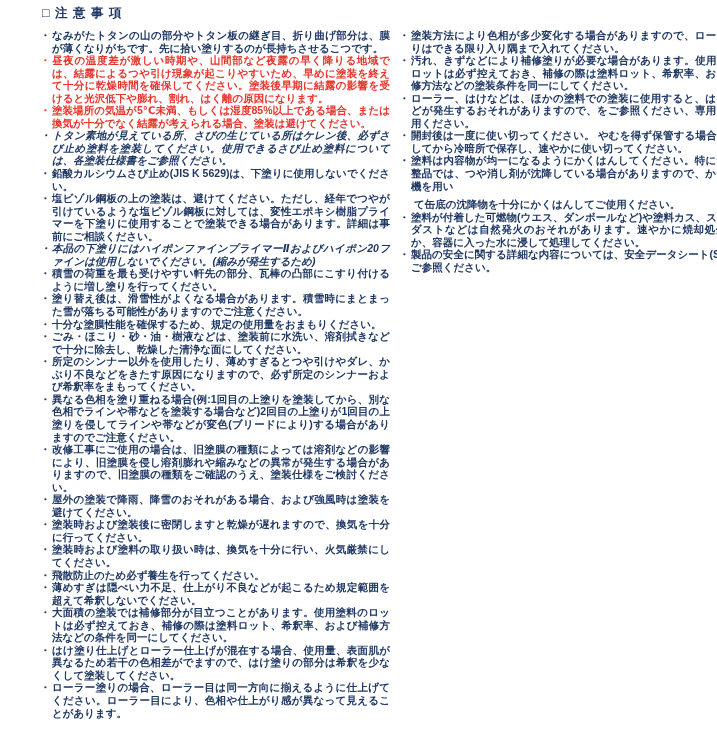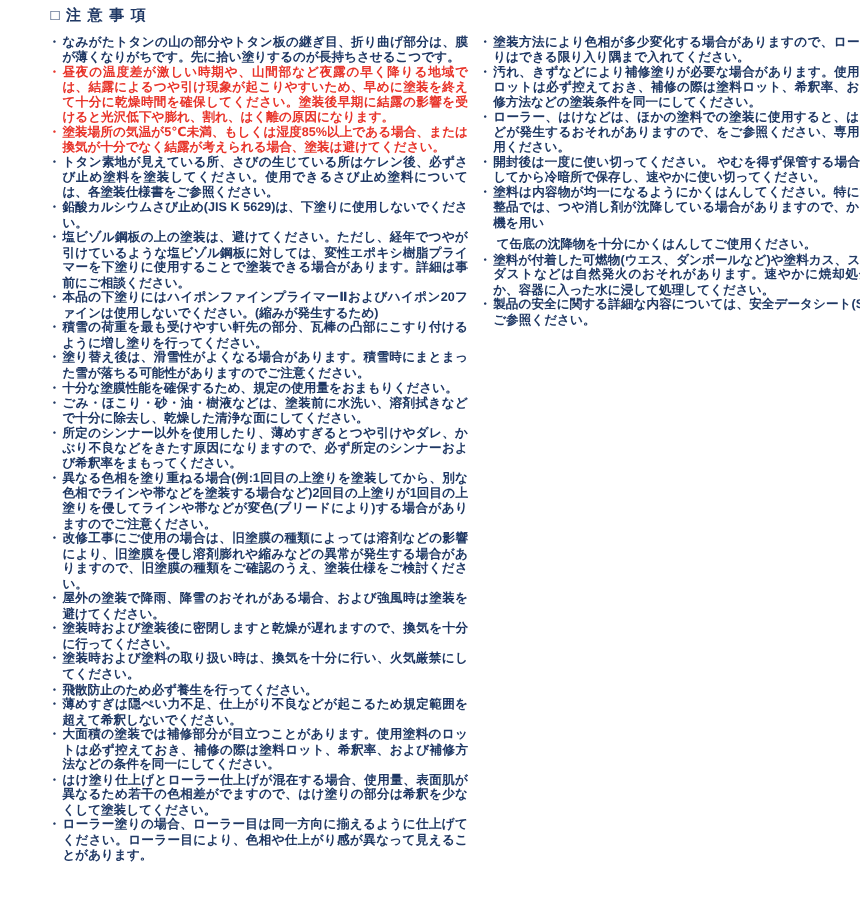--- a/index.html
+++ b/index.html
@@ -64,24 +64,24 @@
 <body>
 
 <div class="page">
   <h1 class="section-title" style="color: rgb(31, 56, 100);">□ 注 意 事 項</h1>
   <div class="columns">
     <div class="col">
       <ul class="notice-list">
           <li style="color: rgb(31, 56, 100);"><span>なみがたトタンの山の部分やトタン板の継ぎ目、折り曲げ部分は、膜が薄くなりがちです。先に拾い塗りするのが長持ちさせるこつです。</span></li>
           <li style="color: rgb(232, 52, 42);"><span>昼夜の温度差が激しい時期や、山間部など夜露の早く降りる地域では、結露によるつや引け現象が起こりやすいため、早めに塗装を終えて十分に乾燥時間を確保してください。塗装後早期に結露の影響を受けると光沢低下や膨れ、割れ、はく離の原因になります。</span></li>
           <li style="color: rgb(232, 52, 42);"><span>塗装場所の気温が5℃未満、もしくは湿度85%以上である場合、または換気が十分でなく結露が考えられる場合、塗装は避けてください。</span></li>
-          <li style="color: rgb(31, 56, 100);"><span>トタン素地が見えている所、さびの生じている所はケレン後、必ずさび止め塗料を塗装してください。使用できるさび止め塗料については、各塗装仕様書をご参照ください。</span></li>
+          <li style="color: rgb(31, 56, 100); font-style: italic;"><span>トタン素地が見えている所、さびの生じている所はケレン後、必ずさび止め塗料を塗装してください。使用できるさび止め塗料については、各塗装仕様書をご参照ください。</span></li>
           <li style="color: rgb(31, 56, 100);"><span>鉛酸カルシウムさび止め(JIS K 5629)は、下塗りに使用しないでください。</span></li>
           <li style="color: rgb(31, 56, 100);"><span>塩ビゾル鋼板の上の塗装は、避けてください。ただし、経年でつやが引けているような塩ビゾル鋼板に対しては、変性エポキシ樹脂プライマーを下塗りに使用することで塗装できる場合があります。詳細は事前にご相談ください。</span></li>
-          <li style="color: rgb(31, 56, 100);"><span>本品の下塗りにはハイポンファインプライマーⅡおよびハイポン20ファインは使用しないでください。(縮みが発生するため)</span></li>
+          <li style="color: rgb(31, 56, 100); font-style: italic;"><span>本品の下塗りにはハイポンファインプライマーⅡおよびハイポン20ファインは使用しないでください。(縮みが発生するため)</span></li>
           <li style="color: rgb(31, 56, 100);"><span>積雪の荷重を最も受けやすい軒先の部分、瓦棒の凸部にこすり付けるように増し塗りを行ってください。</span></li>
           <li style="color: rgb(31, 56, 100);"><span>塗り替え後は、滑雪性がよくなる場合があります。積雪時にまとまった雪が落ちる可能性がありますのでご注意ください。</span></li>
           <li style="color: rgb(31, 56, 100);"><span>十分な塗膜性能を確保するため、規定の使用量をおまもりください。</span></li>
           <li style="color: rgb(31, 56, 100);"><span>ごみ・ほこり・砂・油・樹液などは、塗装前に水洗い、溶剤拭きなどで十分に除去し、乾燥した清浄な面にしてください。</span></li>
           <li style="color: rgb(31, 56, 100);"><span>所定のシンナー以外を使用したり、薄めすぎるとつや引けやダレ、かぶり不良などをきたす原因になりますので、必ず所定のシンナーおよび希釈率をまもってください。</span></li>
           <li style="color: rgb(31, 56, 100);"><span>異なる色相を塗り重ねる場合(例:1回目の上塗りを塗装してから、別な色相でラインや帯などを塗装する場合など)2回目の上塗りが1回目の上塗りを侵してラインや帯などが変色(ブリードにより)する場合がありますのでご注意ください。</span></li>
           <li style="color: rgb(31, 56, 100);"><span>改修工事にご使用の場合は、旧塗膜の種類によっては溶剤などの影響により、旧塗膜を侵し溶剤膨れや縮みなどの異常が発生する場合がありますので、旧塗膜の種類をご確認のうえ、塗装仕様をご検討ください。</span></li>
           <li style="color: rgb(31, 56, 100);"><span>屋外の塗装で降雨、降雪のおそれがある場合、および強風時は塗装を避けてください。</span></li>
           <li style="color: rgb(31, 56, 100);"><span>塗装時および塗装後に密閉しますと乾燥が遅れますので、換気を十分に行ってください。</span></li>
           <li style="color: rgb(31, 56, 100);"><span>塗装時および塗料の取り扱い時は、換気を十分に行い、火気厳禁にしてください。</span></li>

